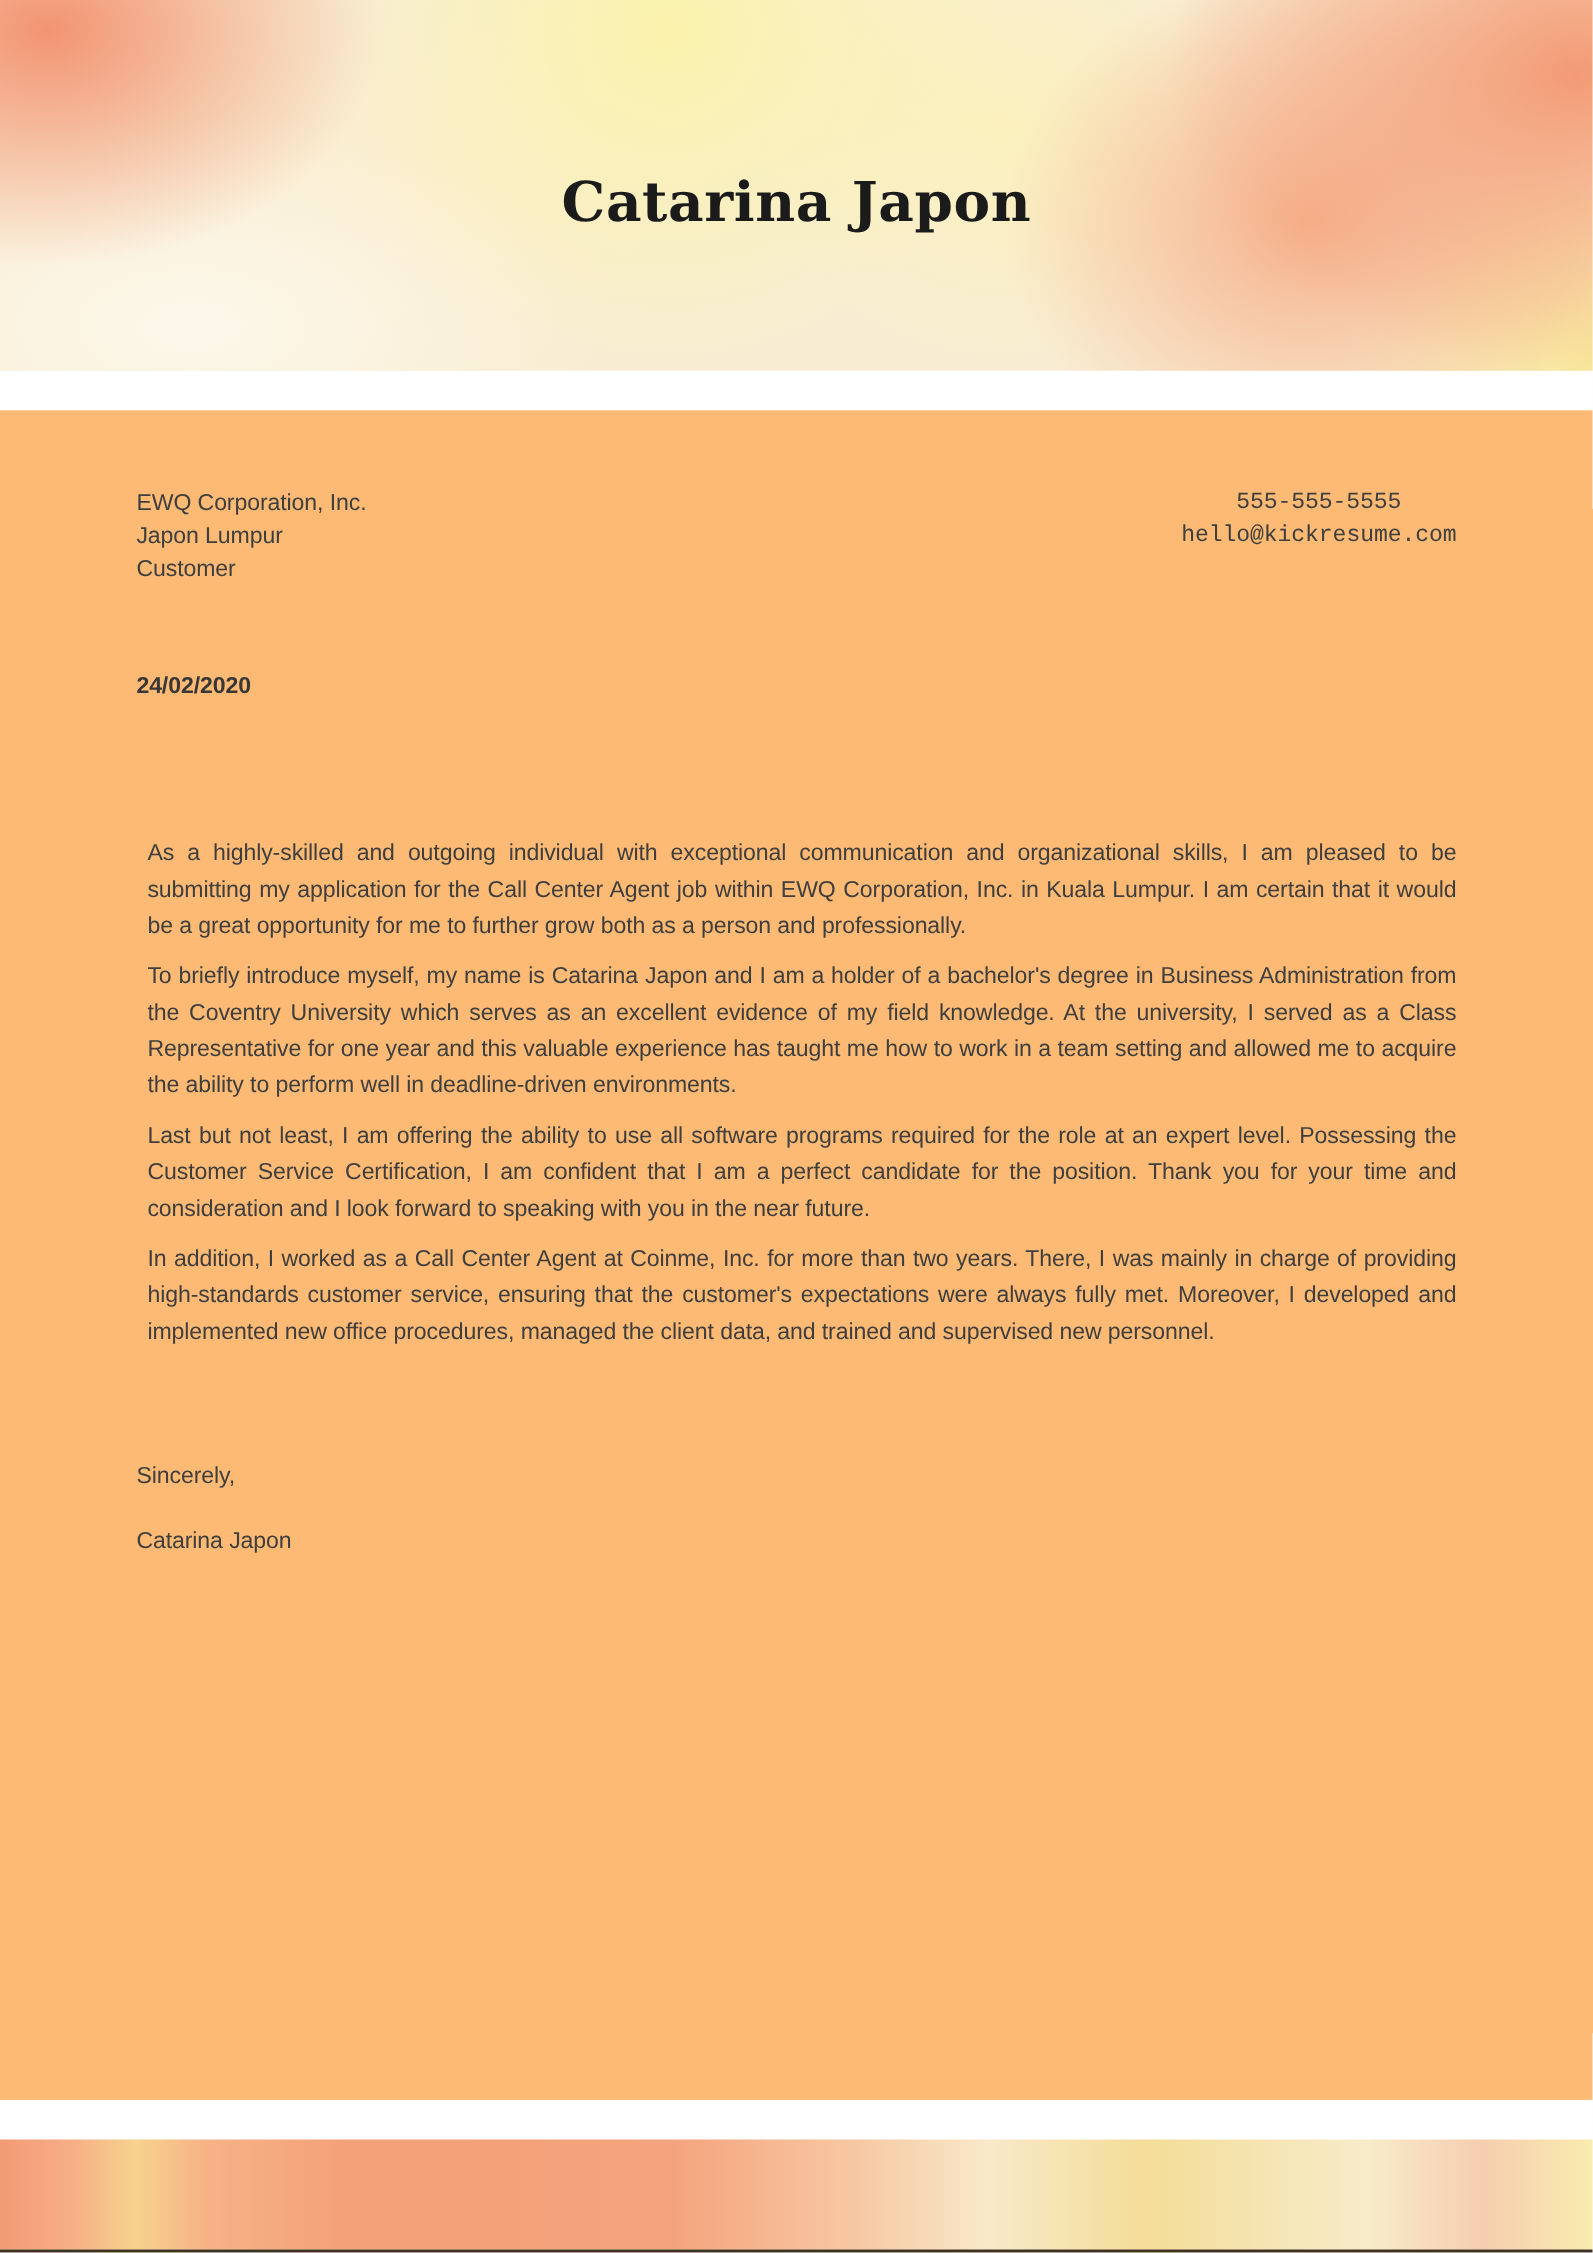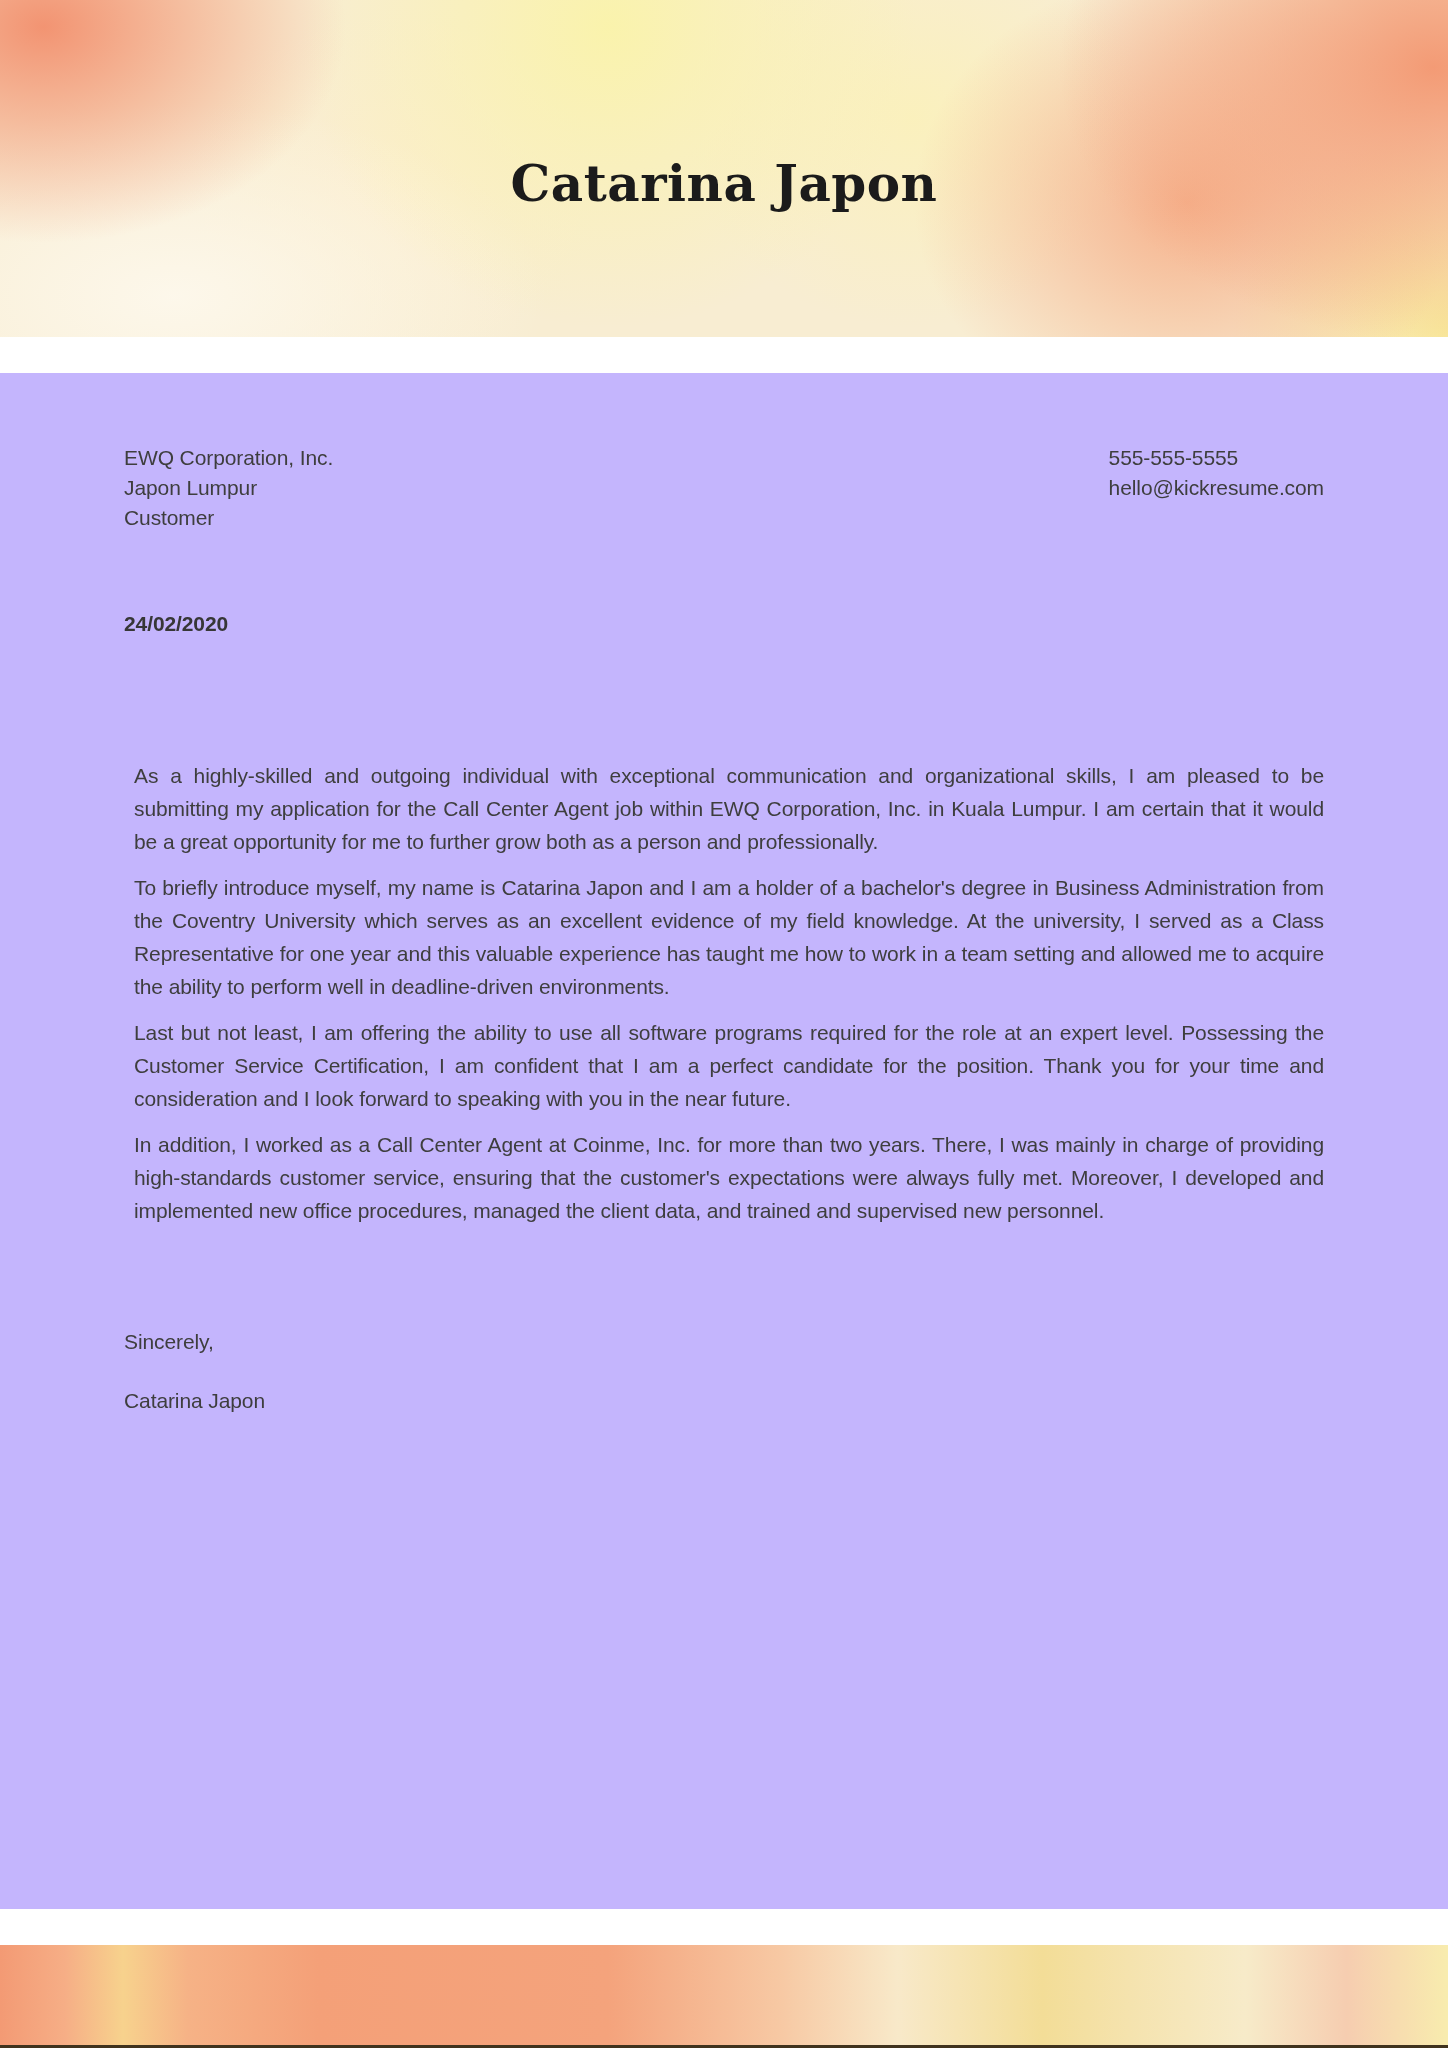--- a/index.html
+++ b/index.html
@@ -40,37 +40,37 @@
     font-family: "DejaVu Serif", serif;
     font-weight: 700;
     font-size: 50px;
     letter-spacing: 0.5px;
     color: #1b1b1b;
   }
 
   
   .content {
     flex: 1 1 auto;
-    background: #c4b5fd;
+    background: #fdba74;
     padding: 0 124px;
     color: #3e3e3e;
     font-size: 21px;
     line-height: 33px;
     letter-spacing: -0.1px;
     overflow: hidden;
   }
 
   .recipient-row {
     margin-top: 70px;
     display: flex;
     justify-content: space-between;
     align-items: flex-start;
     line-height: 30px;
   }
-  .contact-block { text-align: left; }
+  .contact-block { text-align: center; font-family: Liberation Mono, monospace; }
 
   .date-block { margin-top: 74px; }
   .date-line { font-weight: 700; color: #373737; }
 
   .salutation { margin-top: 176px; }
 
   .para { margin-top: 13px; text-align: justify; margin-left: 10px; }
   .para.first { margin-top: 119px; }
 
   .closing { margin-top: 98px; }

